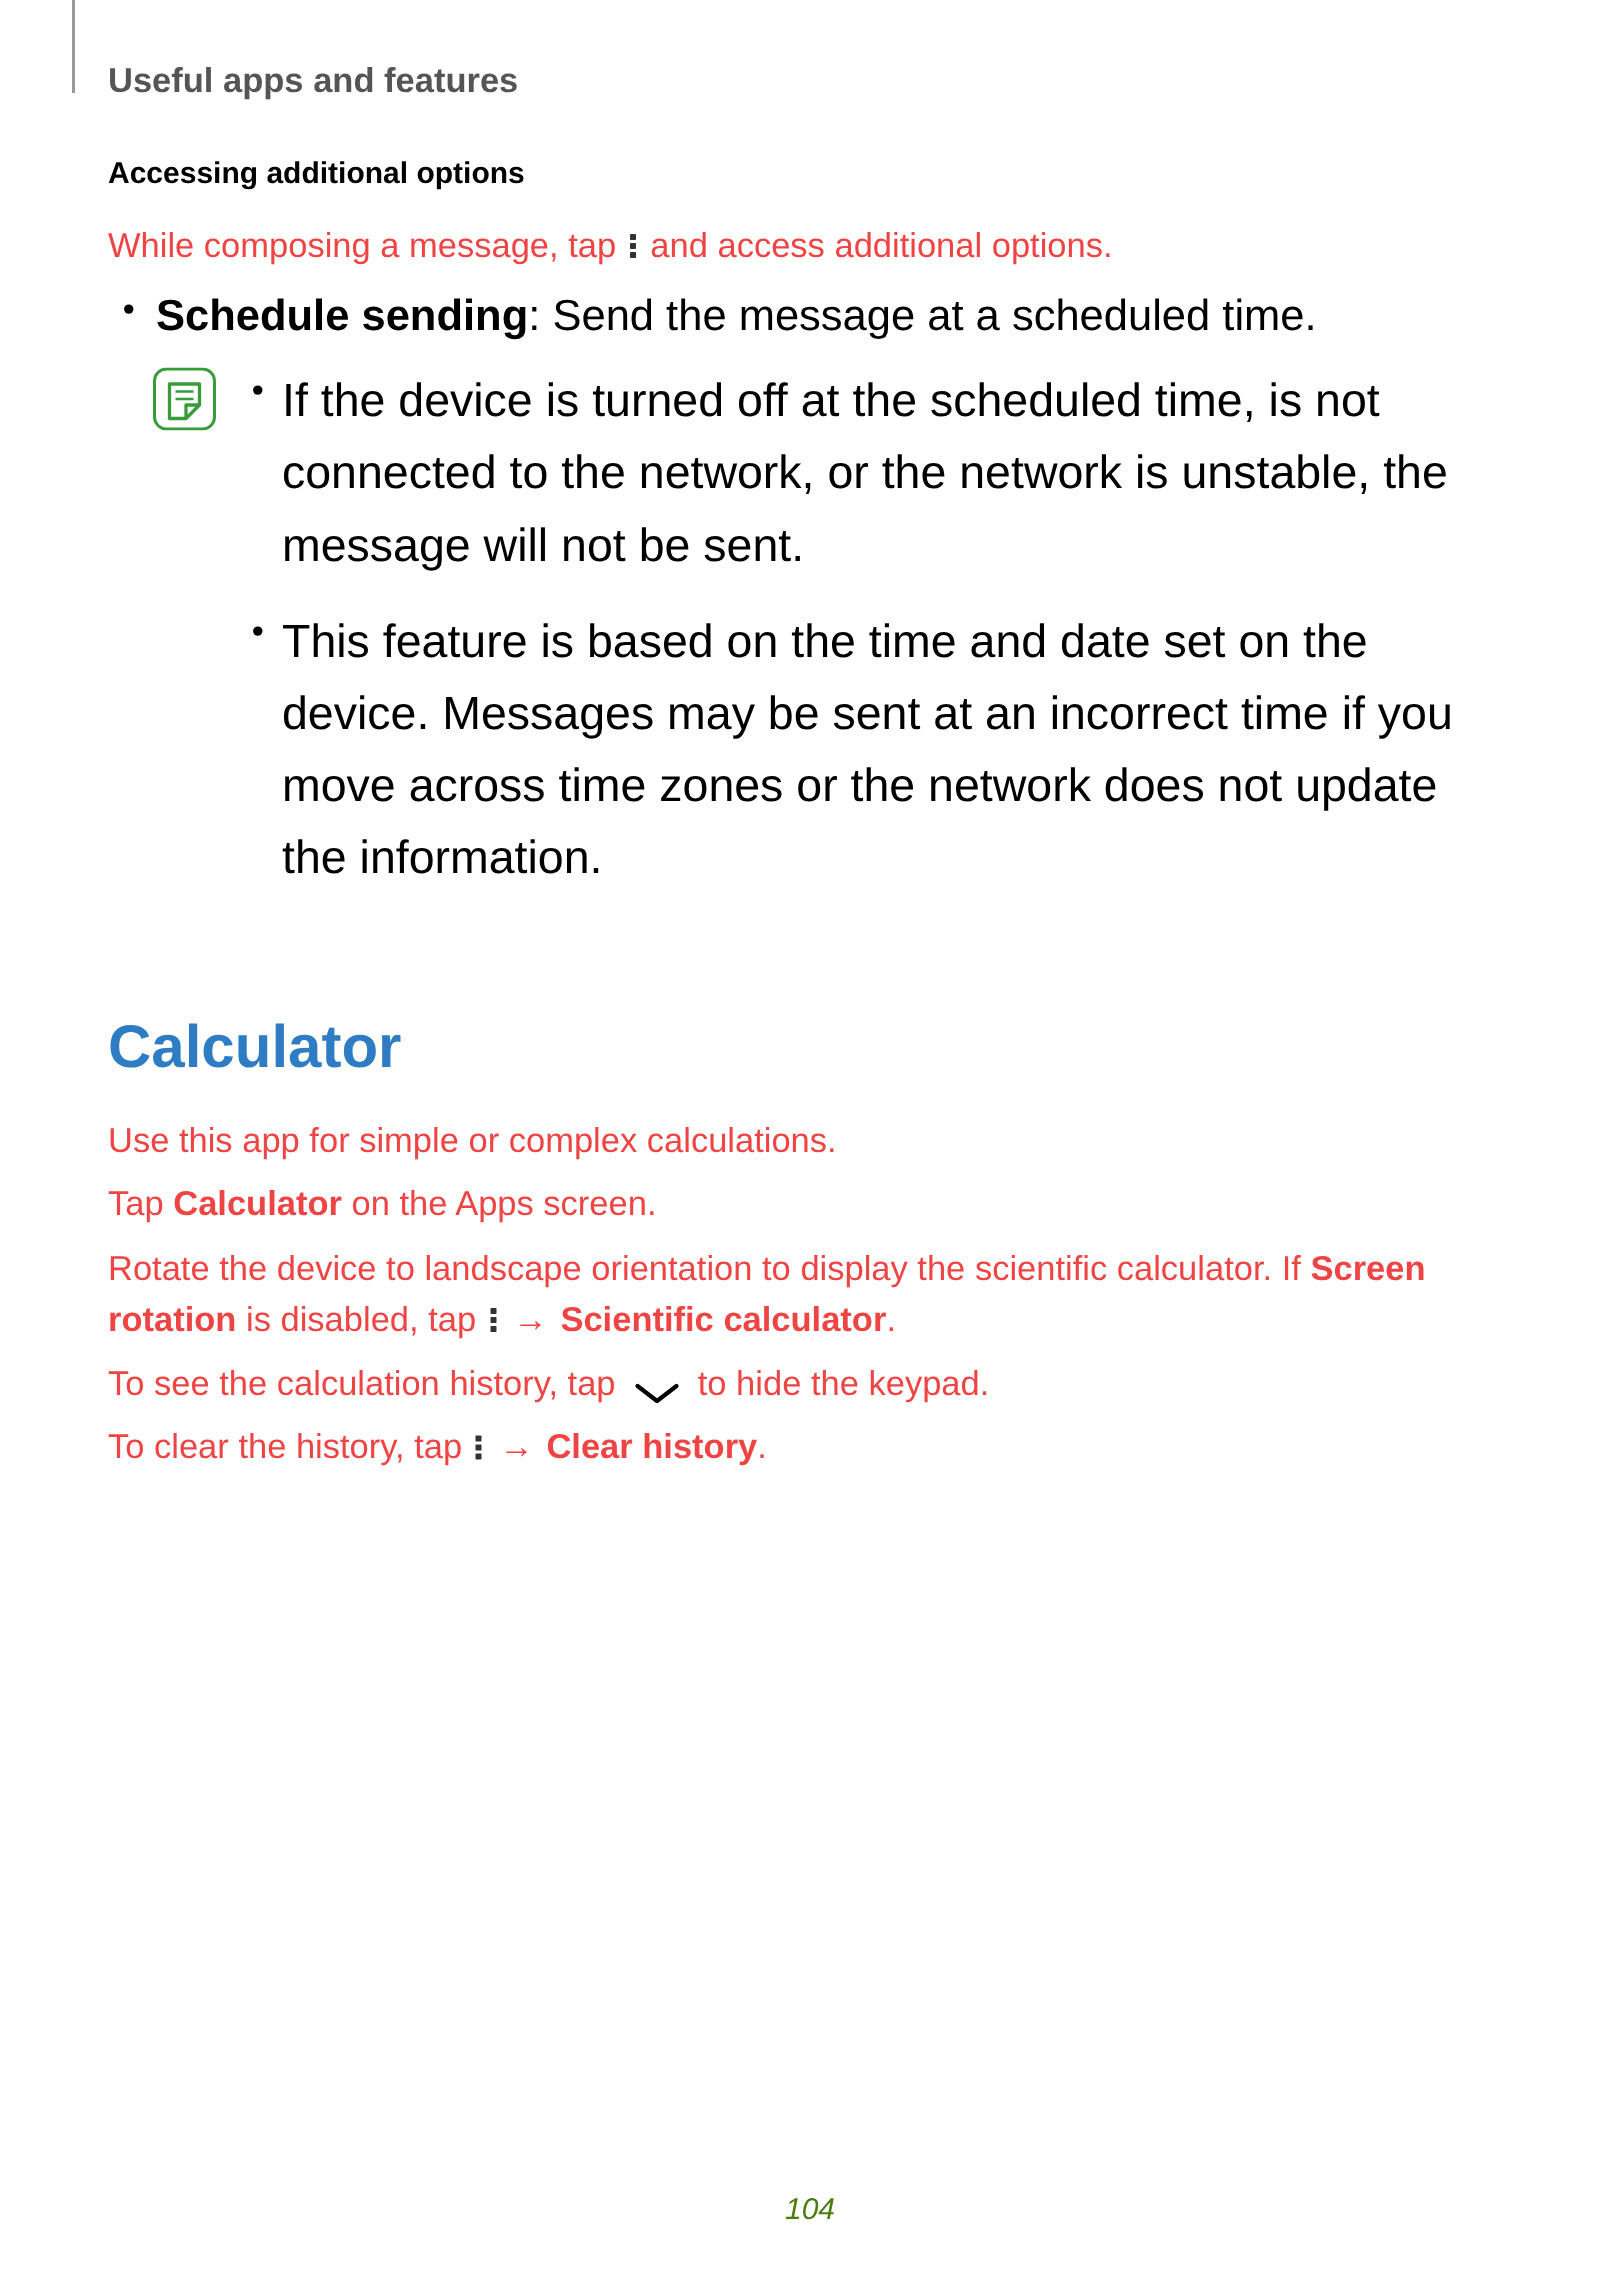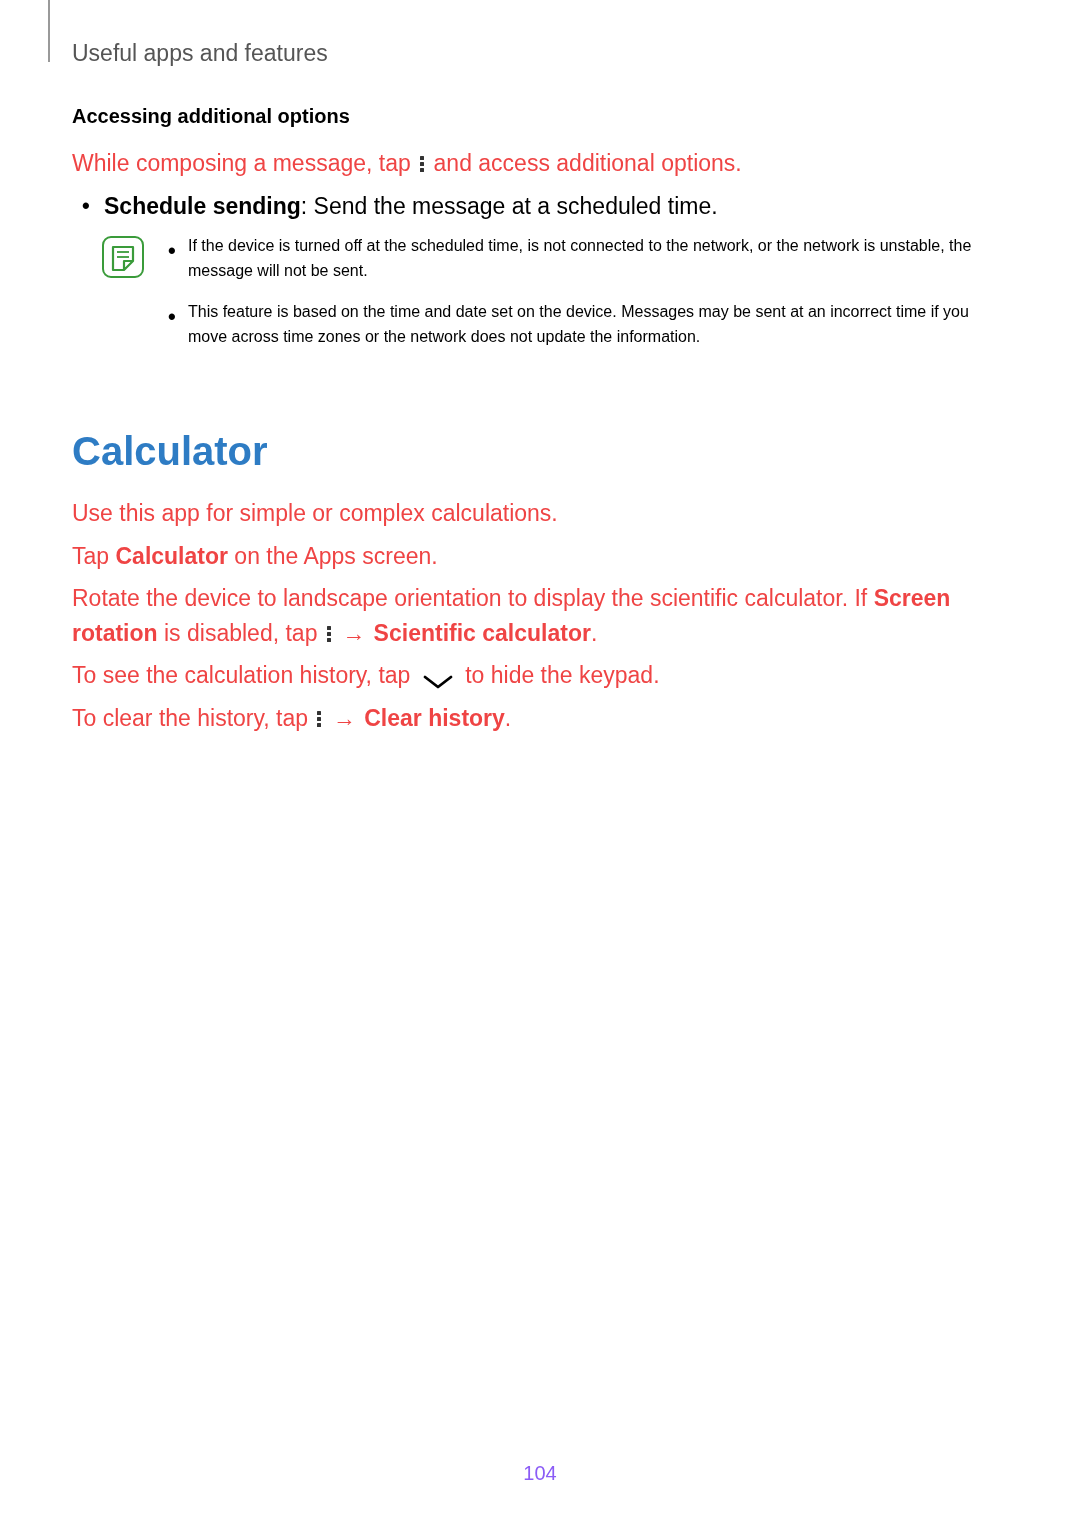--- a/index.html
+++ b/index.html
@@ -22,21 +22,21 @@
       width: 2px;
       height: 62px;
       background: #999;
     }
     .header-title {
       position: absolute;
       top: 40px;
       left: 72px;
       font-size: 23px;
       color: #555;
-      font-weight: 400;
+      font-weight: 700;
     }
     .content {
       position: absolute;
       top: 105px;
       left: 72px;
       right: 72px;
     }
     .section-subheading {
       font-size: 20px;
       font-weight: 700;
@@ -49,21 +49,21 @@
       line-height: 1.5;
       margin-bottom: 8px;
     }
     .bullet-list {
       list-style: none;
       margin-top: 8px;
     }
     .bullet-list > li {
       position: relative;
       padding-left: 32px;
-      font-size: 23px;
+      font-size: 29px;
       line-height: 1.55;
       margin-bottom: 10px;
     }
     .bullet-list > li::before {
       content: "•";
       position: absolute;
       left: 10px;
       top: 0;
       font-size: 22px;
       font-weight: 700;
@@ -84,21 +84,21 @@
       width: 100%;
       height: 100%;
     }
     .note-list {
       list-style: none;
       flex: 1;
     }
     .note-list > li {
       position: relative;
       padding-left: 28px;
-      font-size: 16px;
+      font-size: 31px;
       line-height: 1.55;
       margin-bottom: 16px;
     }
     .note-list > li::before {
       content: "•";
       position: absolute;
       left: 8px;
       top: 0;
       font-size: 22px;
       font-weight: 700;
@@ -143,21 +143,22 @@
       font-size: 23px;
       margin: 0 2px;
     }
     .page-number {
       position: absolute;
       bottom: 42px;
       left: 0;
       right: 0;
       text-align: center;
       font-size: 20px;
-      color: #8b5cf6;
+      color: #4d7c0f;
+      font-style: italic;
     }
   </style>
 </head>
 <body>
 
 <div class="page-margin-line"></div>
 
 <div class="header-title">Useful apps and features</div>
 
 <div class="content">

